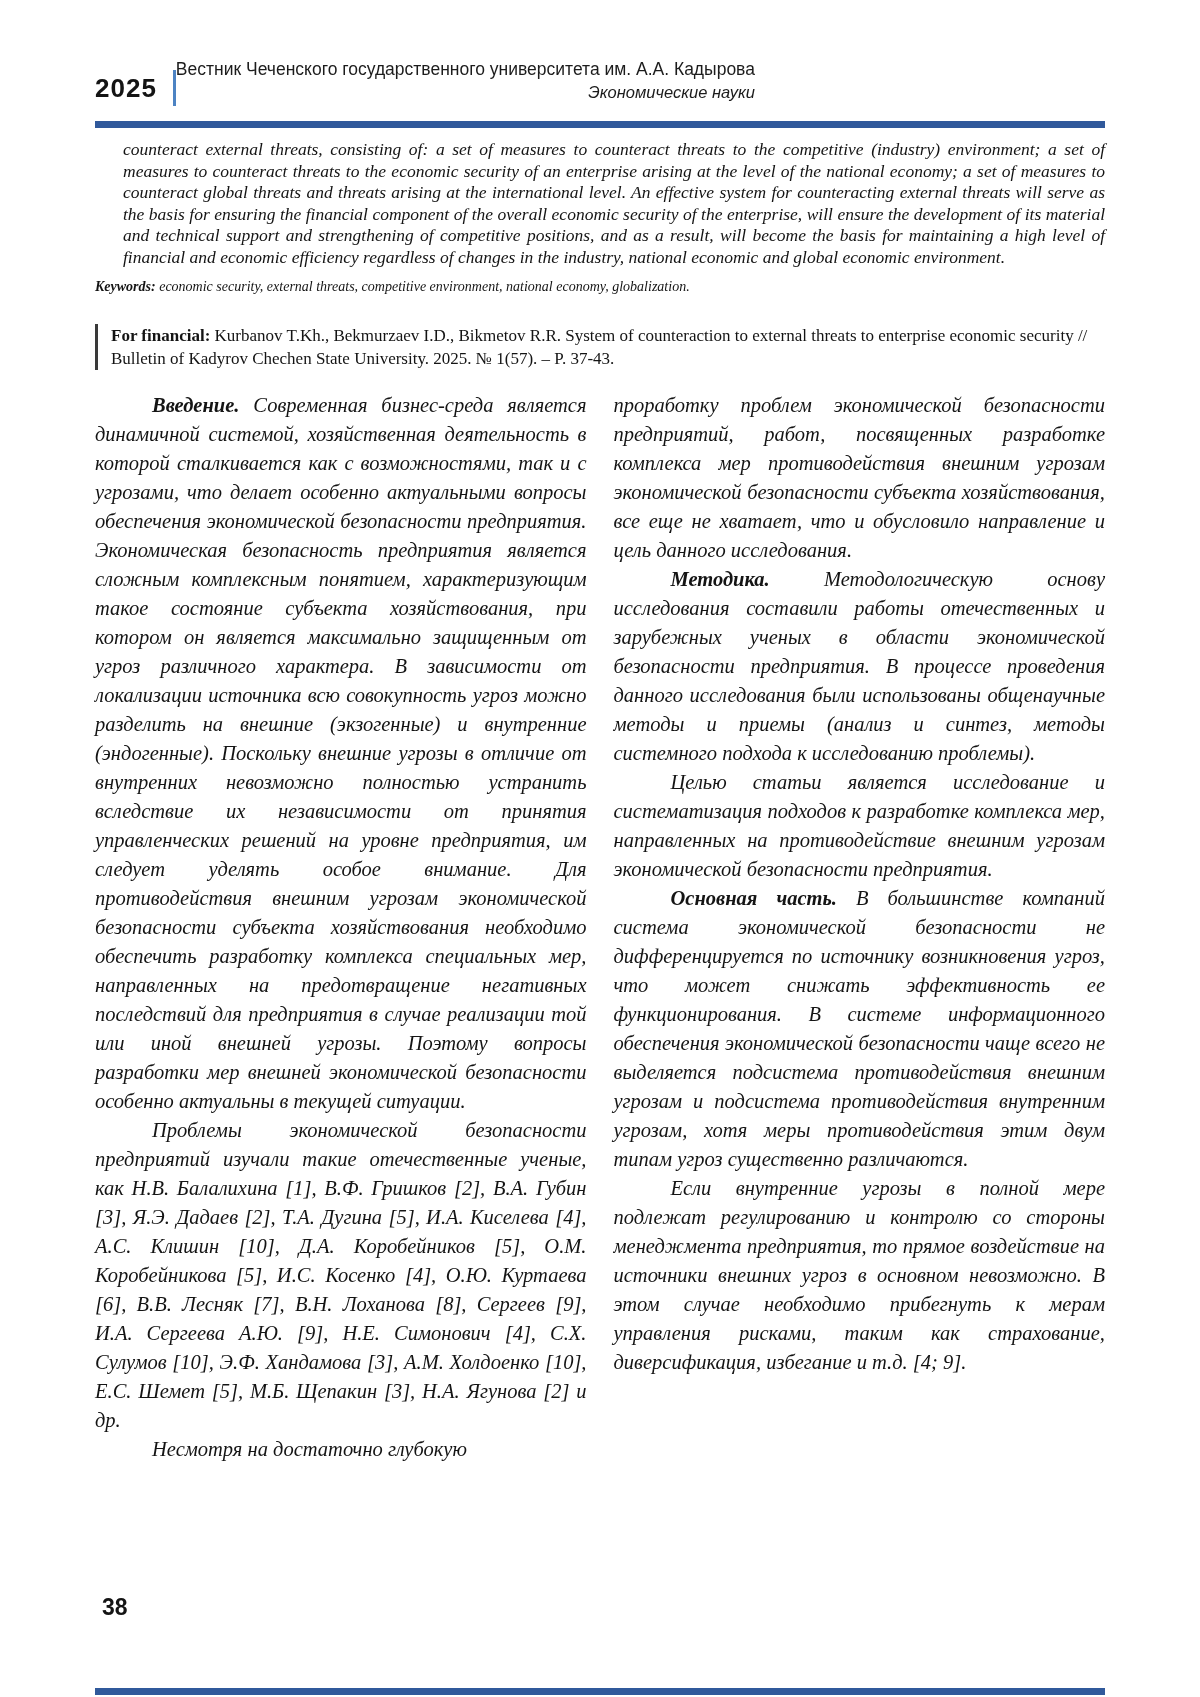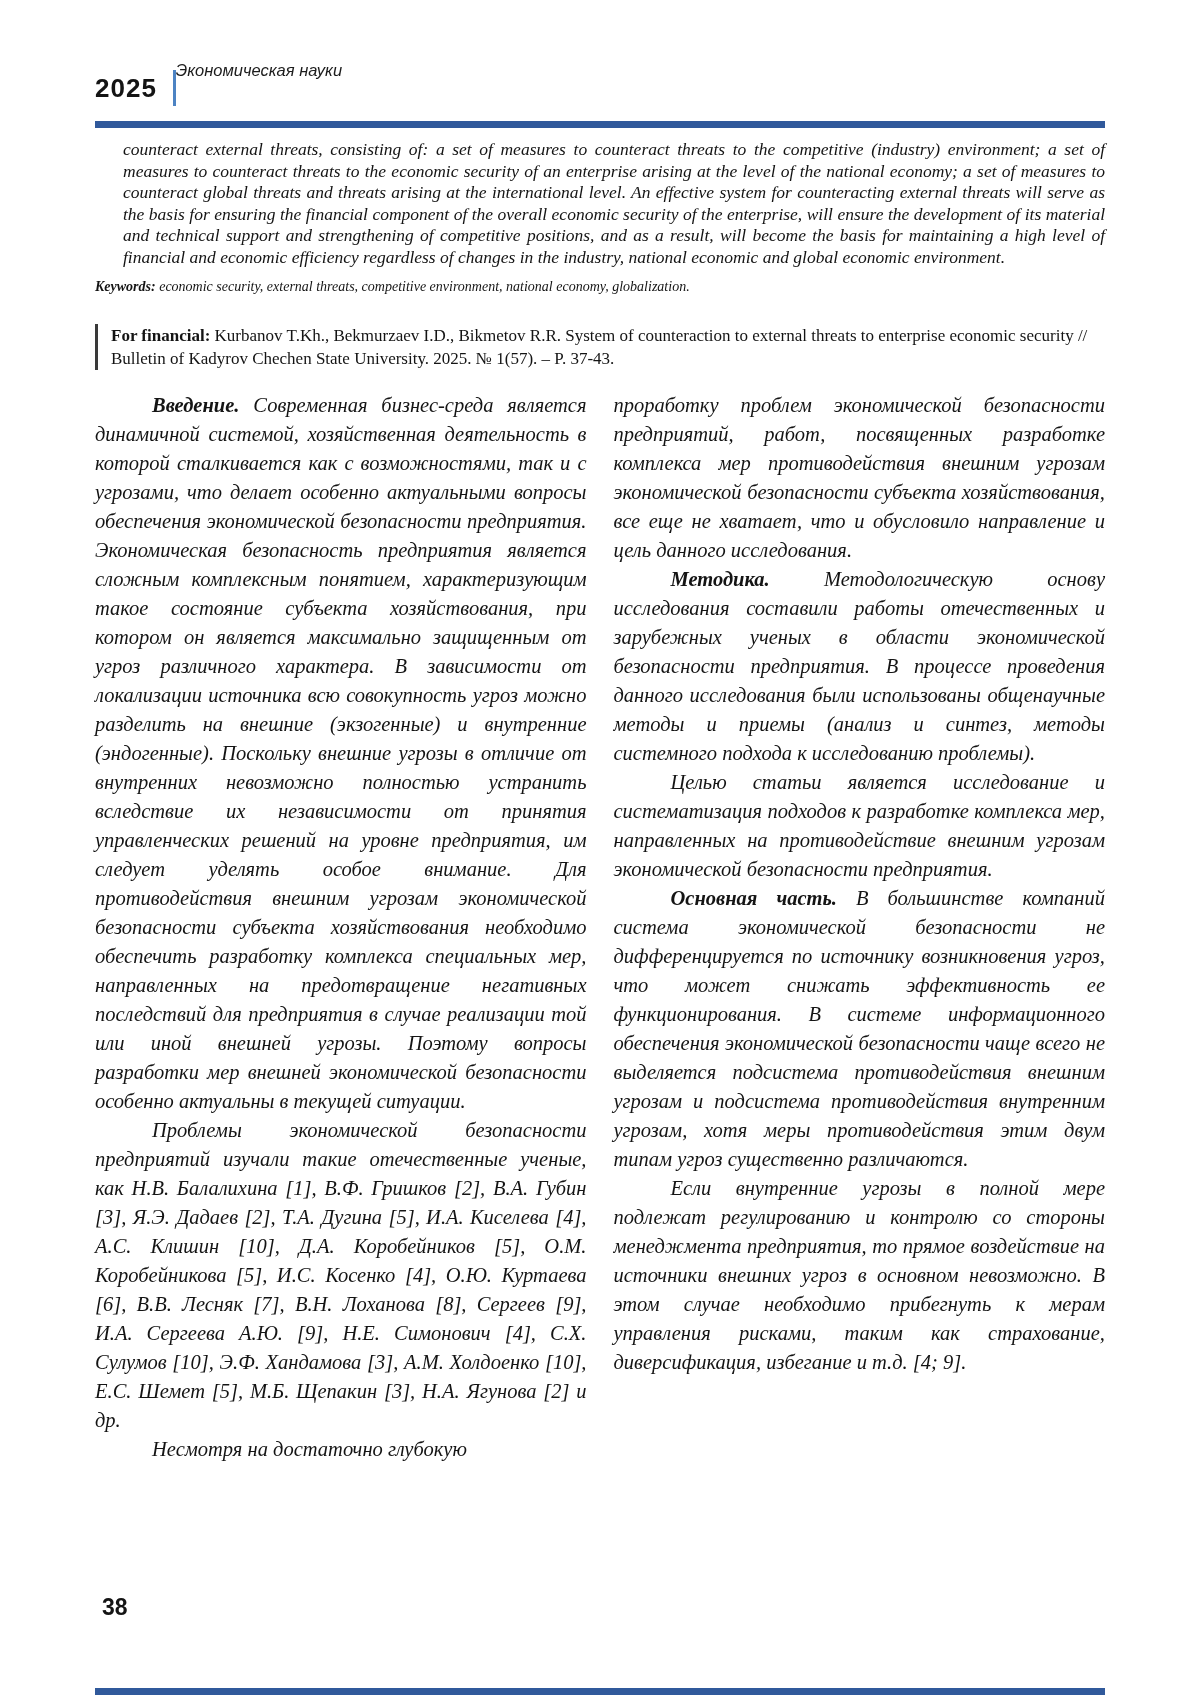--- a/index.html
+++ b/index.html
@@ -128,21 +128,22 @@
 <body>
 
 <div class="page">
 
   <div class="header-row">
     <div class="year-block">
       <span class="year">2025</span>
       <span class="year-divider" style="background: rgb(77, 131, 195);"></span>
     </div>
     <div class="journal-block">
-      <div class="journal-subtitle">Экономическая науки</div>
+      <div class="journal-title">Вестник Чеченского государственного университета им. А.А. Кадырова</div>
+      <div class="journal-subtitle">Экономические науки</div>
     </div>
   </div>
 
   <div class="top-rule" style="background: rgb(48, 89, 155);"></div>
 
   <div class="abstract">counteract external threats, consisting of: a set of measures to counteract threats to the competitive (industry) environment; a set of measures to counteract threats to the economic security of an enterprise arising at the level of the national economy; a set of measures to counteract global threats and threats arising at the international level. An effective system for counteracting external threats will serve as the basis for ensuring the financial component of the overall economic security of the enterprise, will ensure the development of its material and technical support and strengthening of competitive positions, and as a result, will become the basis for maintaining a high level of financial and economic efficiency regardless of changes in the industry, national economic and global economic environment.</div>
 
   <div class="keywords">
     <span class="kw-label">Keywords:</span><span> economic security, external threats, competitive environment, national economy, globalization.</span>
   </div>

